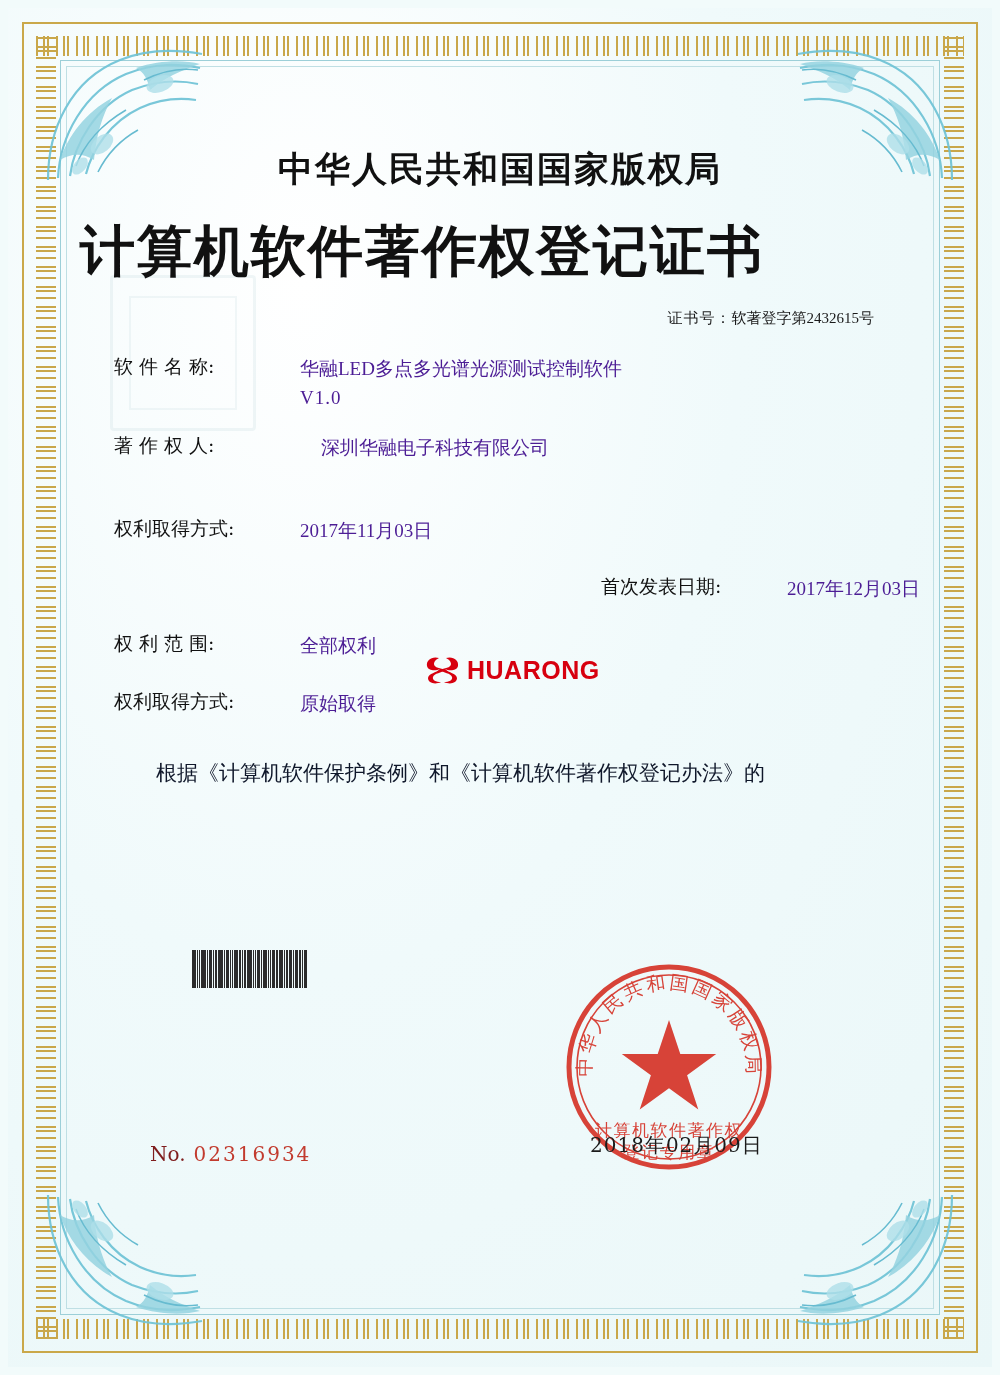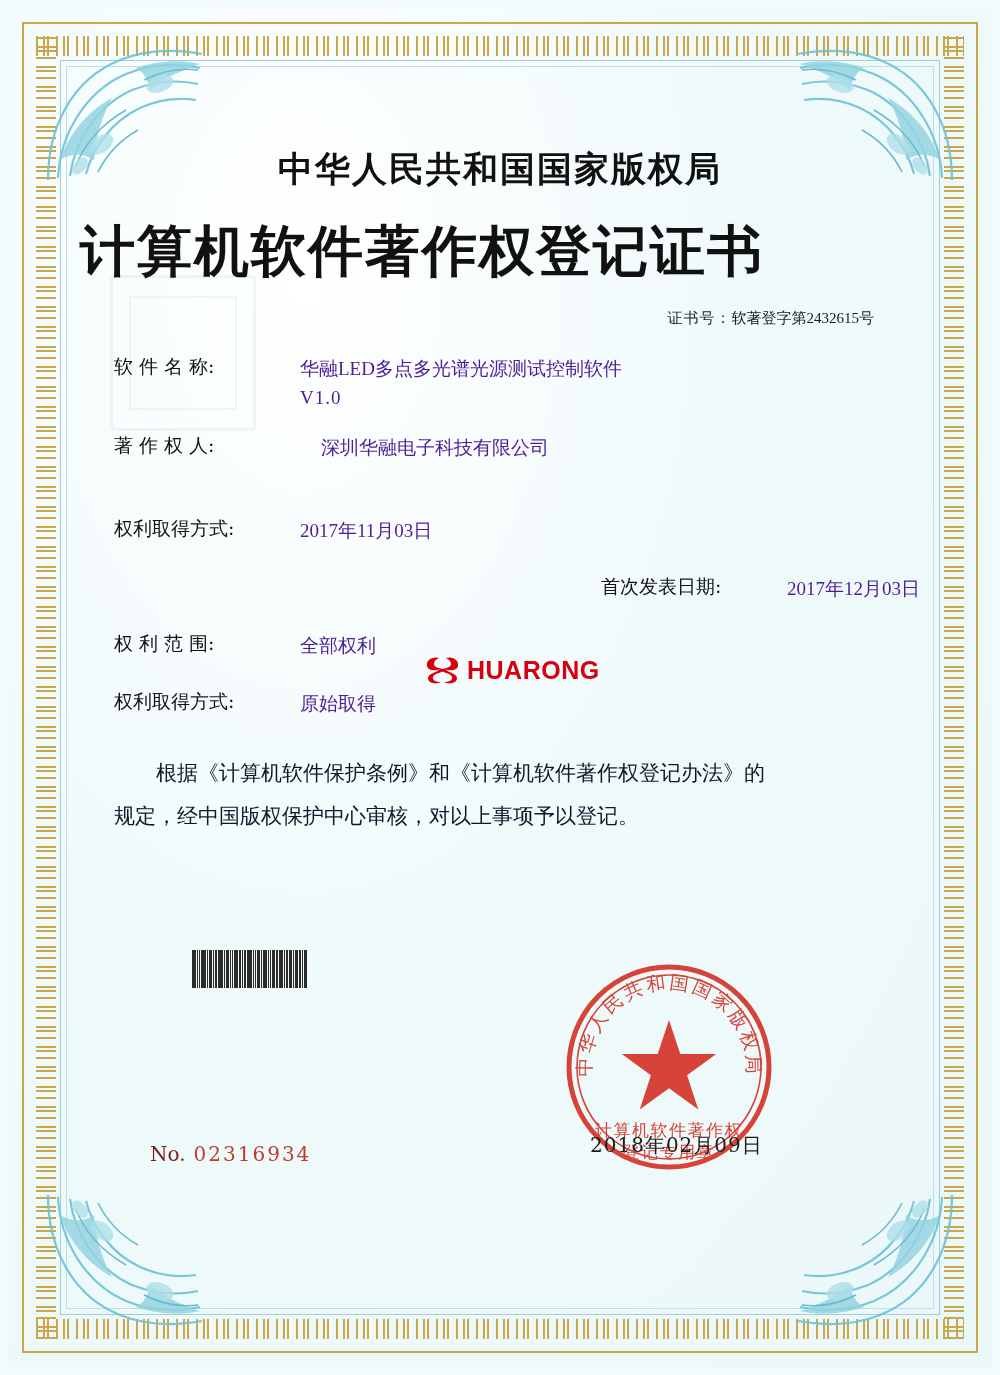--- a/index.html
+++ b/index.html
@@ -396,21 +396,20 @@
       <div class="field-row" style="margin-bottom:28px;">
         <div class="field-label">权利取得方式:</div>
         <div class="field-value">原始取得</div>
       </div>
 
 
     </div>
 
     <div class="paragraph">
       <span class="indent"></span><span>根据《计算机软件保护条例》和《计算机软件著作权登记办法》的</span><br>
-      <span>规定，经中国版权保护中心审核，对以上事项予以登记。</span>
     </div>
 
   </div>
 
   <div class="brand">
     <div class="brand-mark">
       <svg width="34" height="30" viewBox="0 0 34 30">
         <path d="M14,3 C7,1 1,5 2,11 C3,16 11,16 15,14 C11,18 4,18 3,23 C3,28 10,30 16,27 C11,27 7,25 8,22 C9,18 17,18 20,15 C16,13 9,13 9,9 C9,6 12,4 14,3Z" fill="#d7000f"></path>
         <path d="M21,3 C28,1 34,5 33,11 C32,16 24,16 20,14 C24,18 31,18 32,23 C32,28 25,30 19,27 C24,27 28,25 27,22 C26,18 18,18 15,15 C19,13 26,13 26,9 C26,6 23,4 21,3Z" fill="#d7000f"></path>
       </svg>

